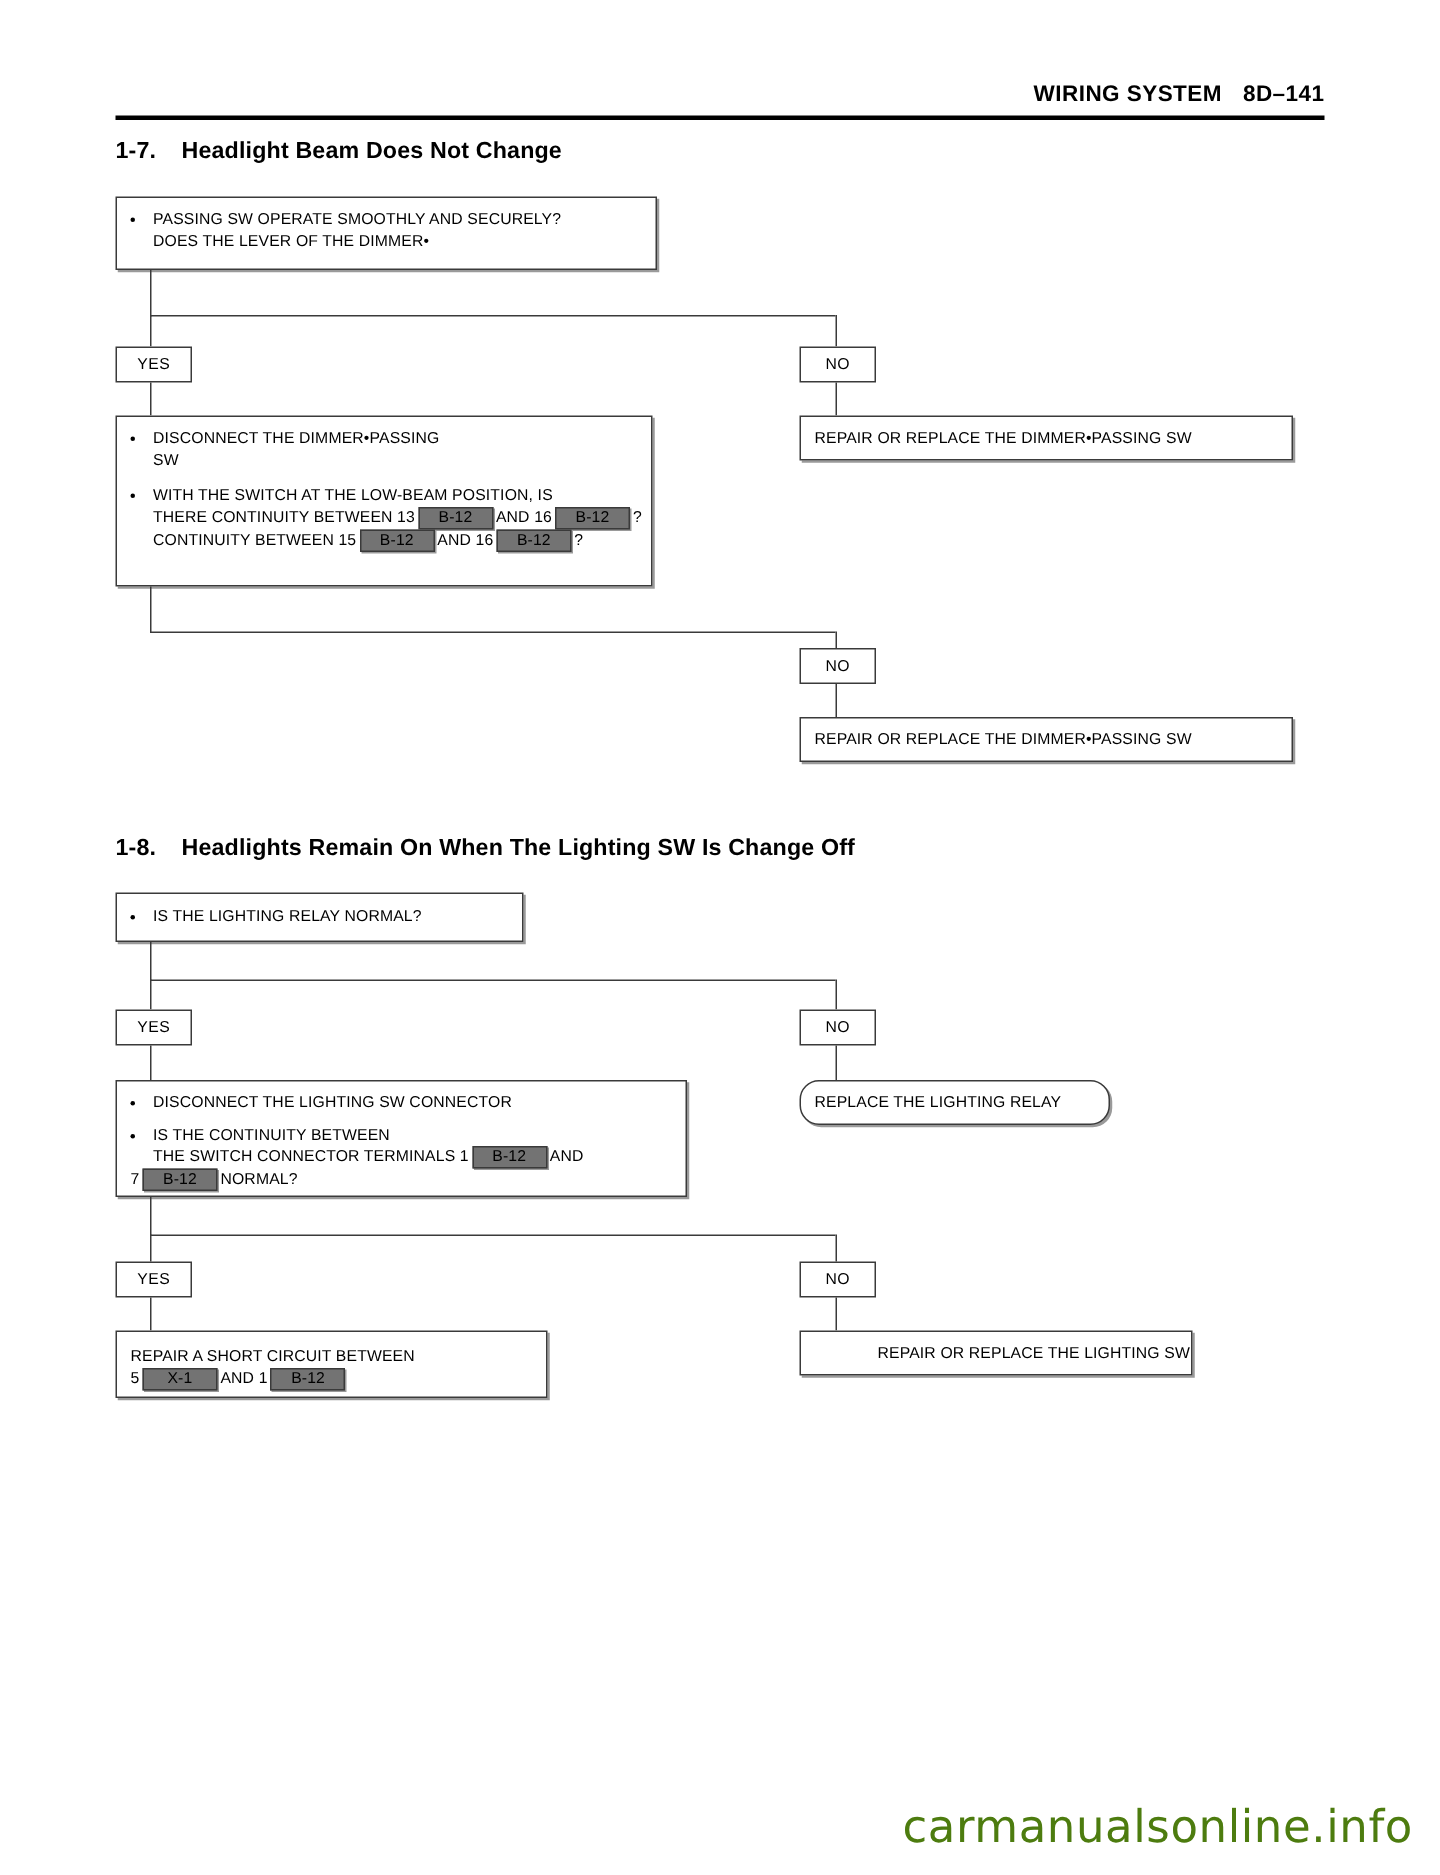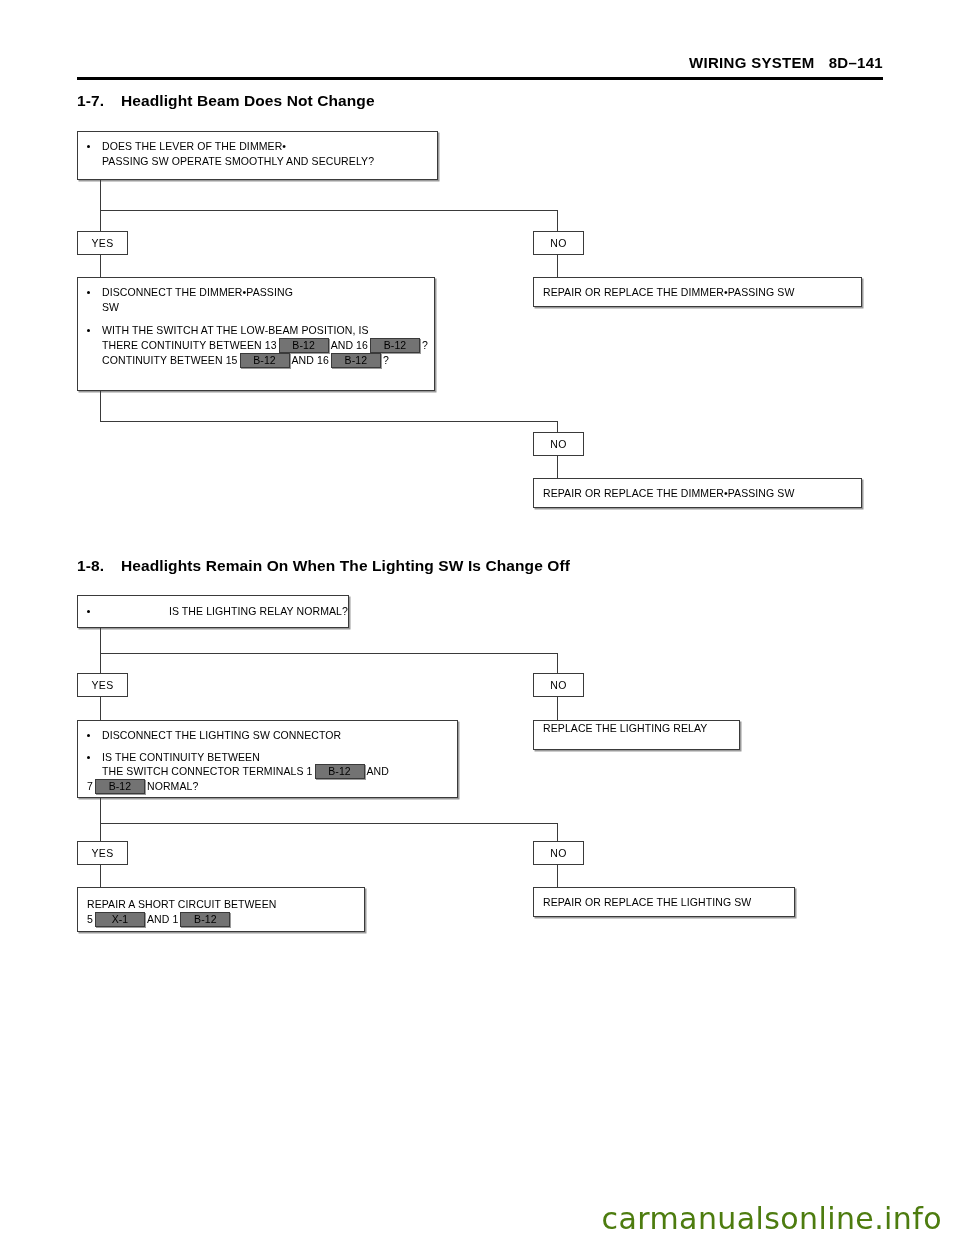--- a/index.html
+++ b/index.html
@@ -139,22 +139,22 @@
   </div>
   <div class="hdr-rule"></div>
 </div>
 
 <div class="section-heading" style="left:77px; top:92px;">
   <span class="sh-num">1-7.</span><span>Headlight Beam Does Not Change</span>
 </div>
 
 <div class="fc-box shadow box-pad" style="left:77px; top:131px; width:361px; height:49px;">
   <div class="bullet-row">
+    <div>PASSING SW OPERATE SMOOTHLY AND SECURELY?</div>
     <div>DOES THE LEVER OF THE DIMMER•</div>
-    <div>PASSING SW OPERATE SMOOTHLY AND SECURELY?</div>
   </div>
 </div>
 
 <div class="fc-line v" style="left:100px; top:180px; height:31px;"></div>
 <div class="fc-line h" style="left:100px; top:210px; width:457px;"></div>
 <div class="fc-line v" style="left:100px; top:210px; height:21px;"></div>
 <div class="fc-line v" style="left:557px; top:210px; height:21px;"></div>
 
 <div class="fc-label" style="left:77px; top:231px; width:51px; height:24px;">YES</div>
 <div class="fc-label" style="left:533px; top:231px; width:51px; height:24px;">NO</div>
@@ -187,37 +187,37 @@
 
 <div class="fc-box shadow" style="left:533px; top:478px; width:329px; height:30px; display:flex; align-items:center;">
   <div class="plain-row">REPAIR OR REPLACE THE DIMMER•PASSING SW</div>
 </div>
 
 <div class="section-heading" style="left:77px; top:557px;">
   <span class="sh-num">1-8.</span><span>Headlights Remain On When The Lighting SW Is Change Off</span>
 </div>
 
 <div class="fc-box shadow" style="left:77px; top:595px; width:272px; height:33px; display:flex; align-items:center;">
-  <div class="bullet-row" style="width:100%;text-align:right;">
+  <div class="bullet-row" style="width:100%;">
     <div>IS THE LIGHTING RELAY NORMAL?</div>
   </div>
 </div>
 
 <div class="fc-line v" style="left:100px; top:628px; height:26px;"></div>
 <div class="fc-line h" style="left:100px; top:653px; width:457px;"></div>
 <div class="fc-line v" style="left:100px; top:653px; height:20px;"></div>
 <div class="fc-line v" style="left:557px; top:653px; height:20px;"></div>
 
 <div class="fc-label" style="left:77px; top:673px; width:51px; height:24px;">YES</div>
 <div class="fc-label" style="left:533px; top:673px; width:51px; height:24px;">NO</div>
 
 <div class="fc-line v" style="left:100px; top:697px; height:23px;"></div>
 <div class="fc-line v" style="left:557px; top:697px; height:23px;"></div>
 
-<div class="fc-box shadow" style="left:533px; top:720px; width:207px; height:30px; display:flex; align-items:flex-start;">
+<div class="fc-box shadow" style="left:533px; top:720px; width:207px; height:30px; display:flex; align-items:center;border-radius:13px;">
   <div class="plain-row">REPLACE THE LIGHTING RELAY</div>
 </div>
 
 <div class="fc-box shadow box-pad" style="left:77px; top:720px; width:381px; height:78px;">
   <div class="bullet-row">
     <div>DISCONNECT THE LIGHTING SW CONNECTOR</div>
   </div>
   <div class="bullet-row" style="margin-top:7px;">
     <div>IS THE CONTINUITY BETWEEN</div>
     <div><span>THE SWITCH CONNECTOR TERMINALS 1</span><span class="conn">B-12</span><span>AND</span></div>
@@ -234,17 +234,17 @@
 <div class="fc-label" style="left:533px; top:841px; width:51px; height:24px;">NO</div>
 
 <div class="fc-line v" style="left:100px; top:865px; height:22px;"></div>
 <div class="fc-line v" style="left:557px; top:865px; height:22px;"></div>
 
 <div class="fc-box shadow" style="left:77px; top:887px; width:288px; height:45px; padding-top:9px;">
   <div class="plain-row">REPAIR A SHORT CIRCUIT BETWEEN</div>
   <div class="plain-row"><span>5</span><span class="conn">X-1</span><span>AND 1</span><span class="conn">B-12</span></div>
 </div>
 
-<div class="fc-box shadow" style="left:533px; top:887px; width:262px; height:30px; display:flex; align-items:center;">
+<div class="fc-box shadow" style="left:533px; top:887px; width:262px; height:30px; display:flex; align-items:center;padding-left:42px;">
   <div class="plain-row">REPAIR OR REPLACE THE LIGHTING SW</div>
 </div>
 
 <div id="watermark">carmanualsonline.info</div>
 
 </body></html>

